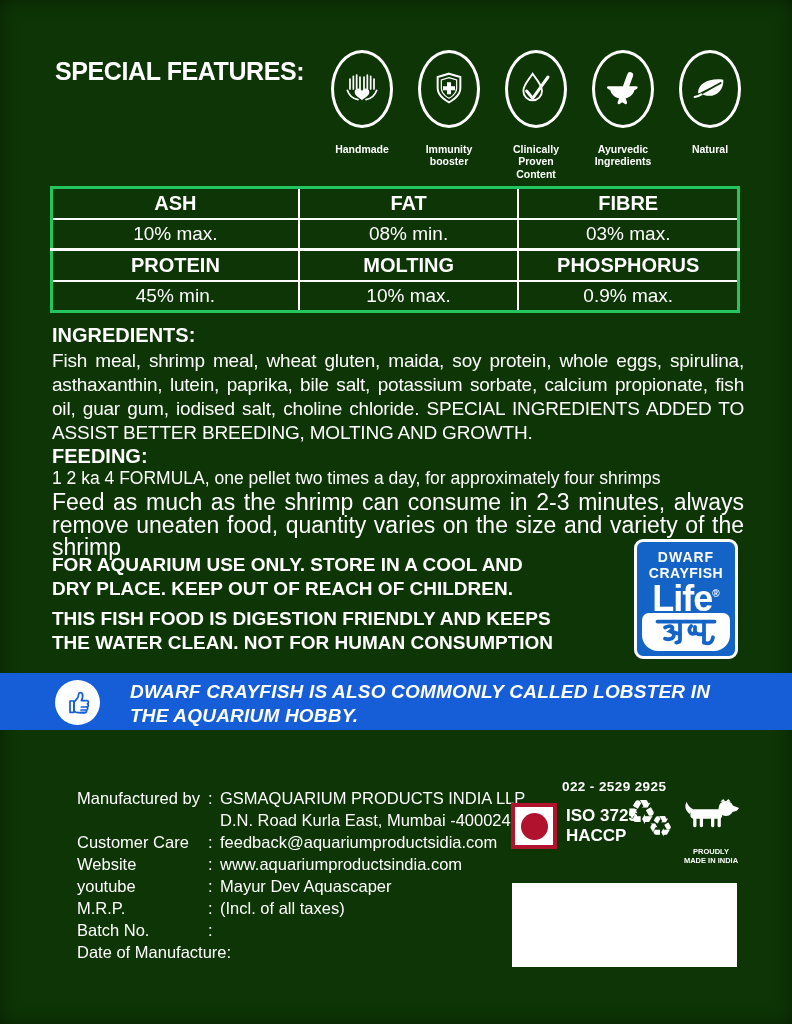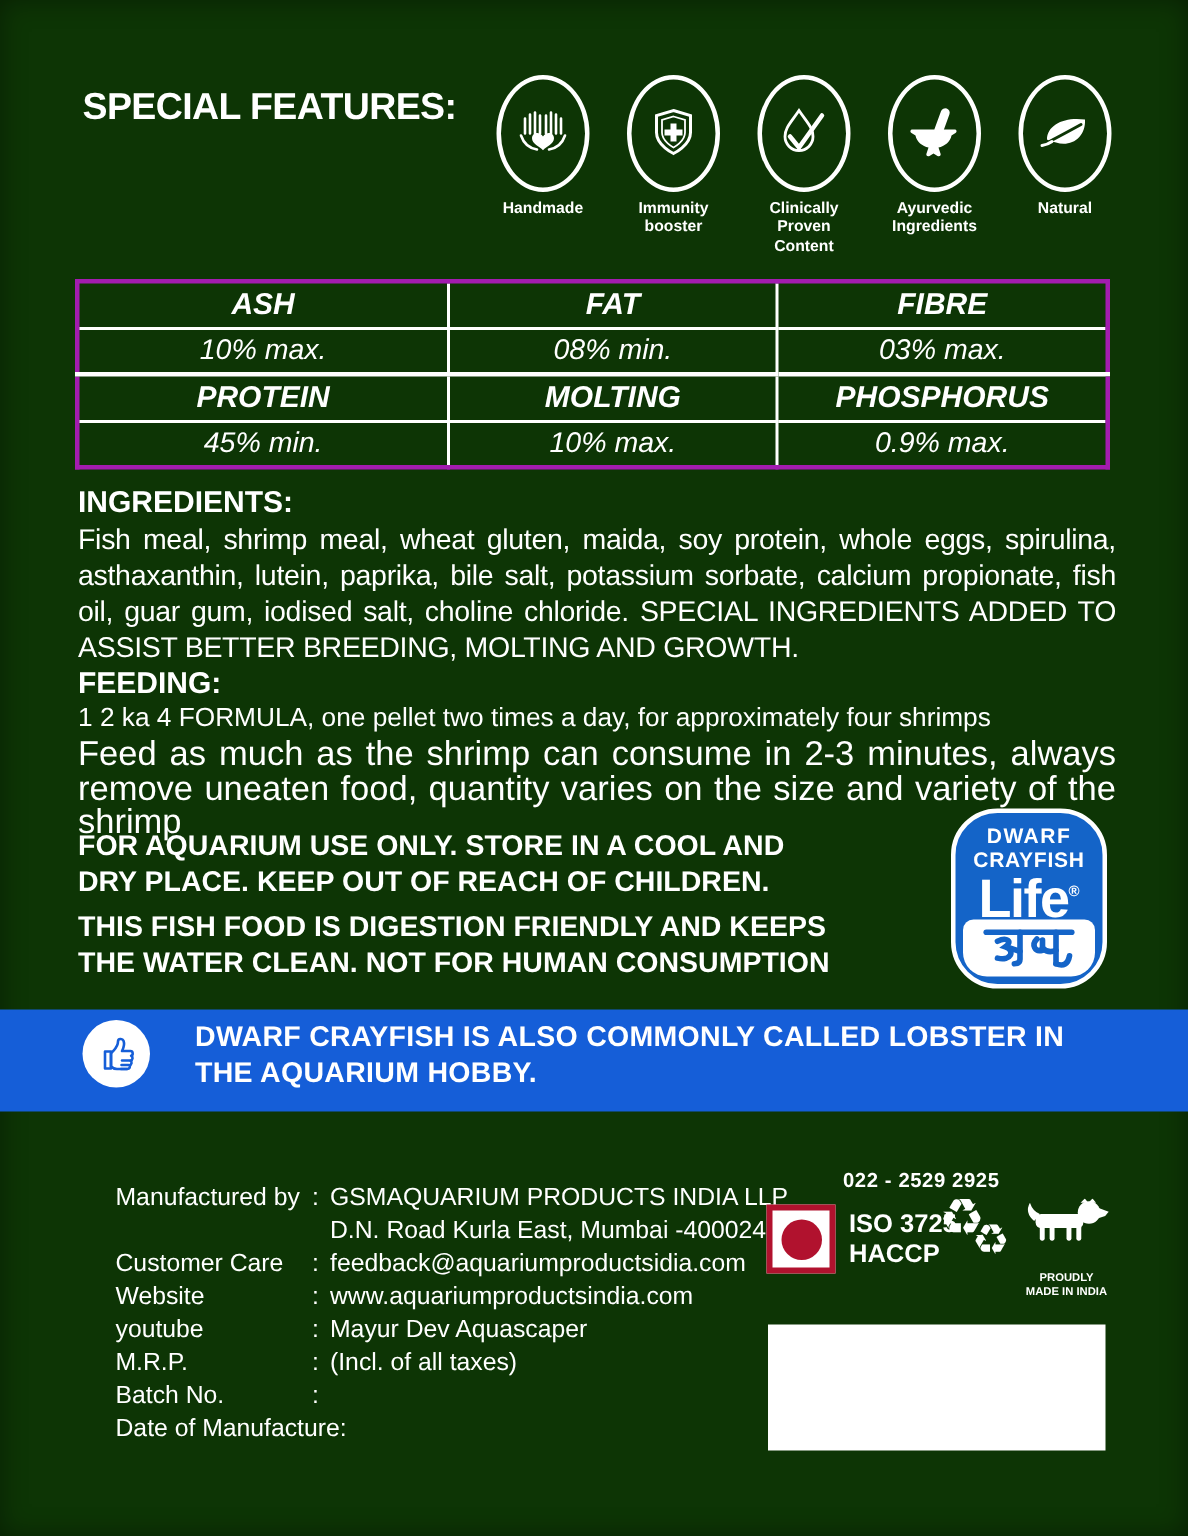--- a/index.html
+++ b/index.html
@@ -18,65 +18,65 @@
     position:absolute;left:320px;top:50px;width:432px;
     display:flex;justify-content:space-between;
   }
   .feature{width:84px;display:flex;flex-direction:column;align-items:center;}
   .feature .ring{
     width:56px;height:72px;border:3px solid #fff;border-radius:50%;
     display:flex;align-items:center;justify-content:center;flex:none;
   }
   .feature svg{width:40px;height:46px;}
   .feature .flabel{
-    margin-top:5px;font-size:10.5px;font-weight:bold;text-align:center;line-height:1.18;
+    margin-top:15px;font-size:10.5px;font-weight:bold;text-align:center;line-height:1.18;
   }
   
   .nutri{
     position:absolute;left:50px;top:186px;width:690px;
     border-collapse:collapse;table-layout:fixed;
   }
   .nutri td{
     border:2px solid #fff;text-align:center;padding:3px 0;font-size:19px;
   }
   .nutri tr.hdr td{font-weight:bold;font-size:20px;}
-  .nutri{border:3px solid #a21caf;font-style:italic;}
+  .nutri{border:3px solid #22c55e;}
   .nutri tr.group td{border-top:3px solid #fff;}
   .nutri td.c0{width:36%;} .nutri td.c1{width:32%;} .nutri td.c2{width:32%;}
   
   .blk-h{position:absolute;left:52px;font-size:20px;font-weight:bold;}
   .ing-body{
     position:absolute;left:52px;top:349px;width:692px;
     font-size:19px;line-height:24px;text-align:justify;letter-spacing:-.2px;
   }
   .feed-line1{position:absolute;left:52px;top:468px;font-size:17.5px;}
   .feed-para{
     position:absolute;left:52px;top:491px;width:692px;
     font-size:23px;line-height:22.5px;text-align:justify;
   }
   .warn{position:absolute;left:52px;width:515px;font-size:19px;font-weight:bold;line-height:24px;}
   .warn1{top:553px;} .warn2{top:607px;}
   
   .life{
     position:absolute;left:634px;top:539px;width:104px;height:120px;
-    background:#1464c8;border:3px solid #fff;border-radius:31px;
+    background:#1464c8;border:3px solid #fff;border-radius:9px;
     box-sizing:border-box;text-align:center;
   }
   .life .l1{margin-top:7px;font-size:14px;font-weight:bold;letter-spacing:1px;line-height:16px;}
   .life .l2{font-size:14px;font-weight:bold;letter-spacing:.5px;line-height:16px;}
   .life .brand{font-size:36px;font-weight:bold;line-height:34px;margin-top:1px;letter-spacing:-1px;}
   .life .reg{font-size:10px;vertical-align:14px;letter-spacing:0;}
   .life .band{
     position:absolute;left:5px;right:5px;bottom:5px;height:38px;background:#fff;
     border-radius:7px 7px 16px 16px;display:flex;align-items:center;justify-content:center;
   }
   .life .band svg{width:70px;height:30px;}
   
   .banner{
-    position:absolute;left:0;top:673px;width:792px;height:68px;background:#155ed8;
+    position:absolute;left:0;top:673px;width:792px;height:57px;background:#155ed8;font-style:italic;
   }
   .banner .circle{
     position:absolute;left:55px;top:7px;width:45px;height:45px;border-radius:50%;
     background:#fff;display:flex;align-items:center;justify-content:center;
   }
   .banner .circle svg{width:32px;height:32px;}
   .banner .btext{
     position:absolute;left:130px;top:7px;width:600px;
     font-size:19px;font-weight:bold;line-height:23.5px;letter-spacing:.2px;
   }

